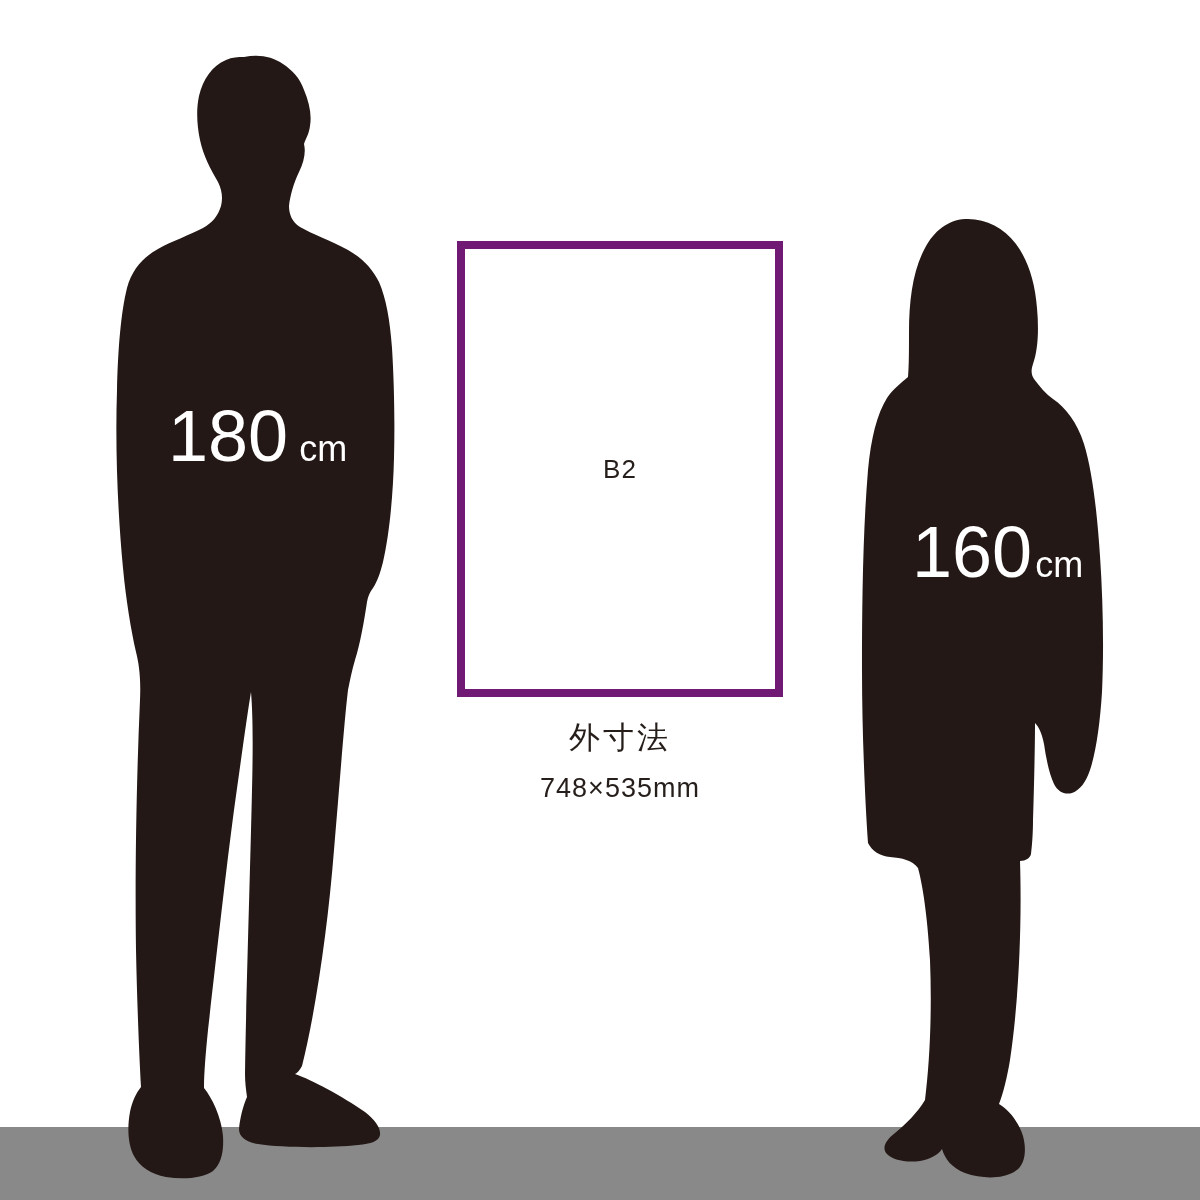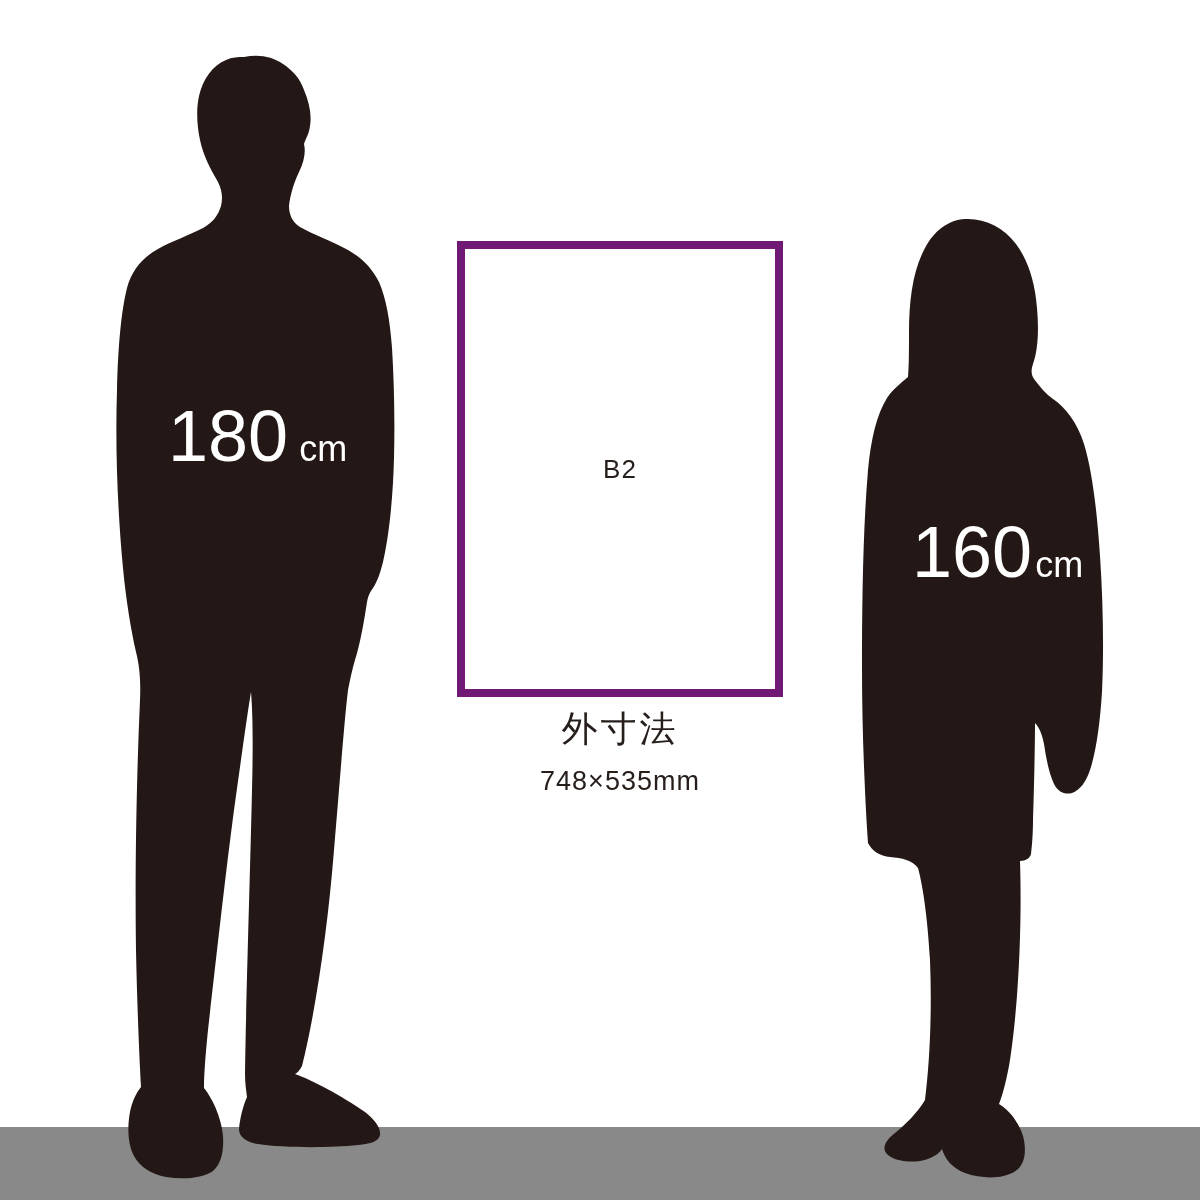--- a/index.html
+++ b/index.html
@@ -23,21 +23,21 @@
     display:flex;align-items:center;justify-content:center;z-index:2;
   }
   .frame-label{
     font-size:26px;color:#251e1b;letter-spacing:1px;
   }
   
   .caption{
     position:absolute;left:430px;top:708px;width:380px;text-align:center;z-index:3;
   }
   .caption .title{
-    font-size:36px;color:#251e1b;letter-spacing:3px;line-height:1.15;
+    font-size:31px;color:#251e1b;letter-spacing:3px;line-height:1.15;margin-top:12px;
   }
   .caption .dims{
     font-size:27px;color:#251e1b;letter-spacing:1px;line-height:1.2;margin-top:16px;
   }
   
   .height-label{
     position:absolute;display:flex;align-items:baseline;color:#ffffff;z-index:3;
     white-space:nowrap;
   }
   .height-label .value{font-size:72px;line-height:1;}

